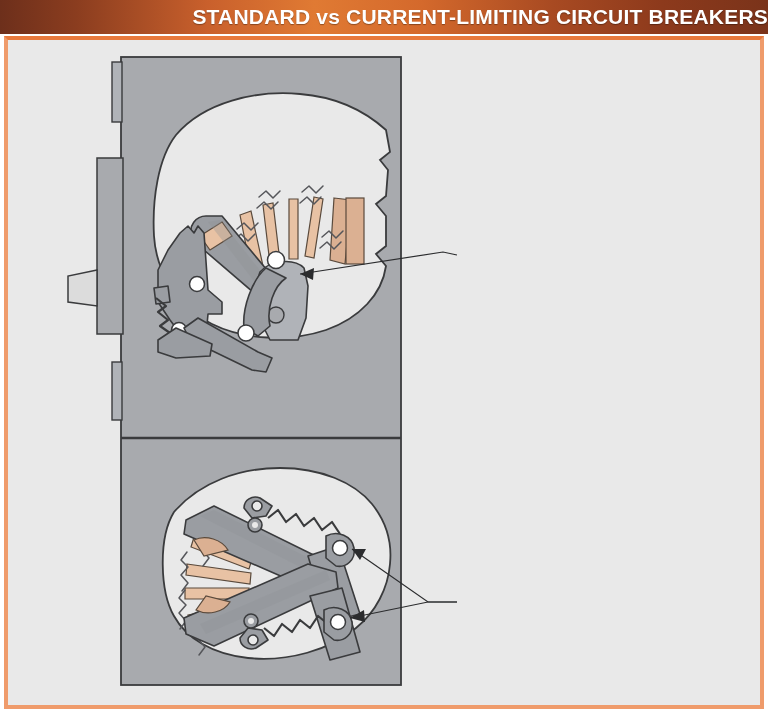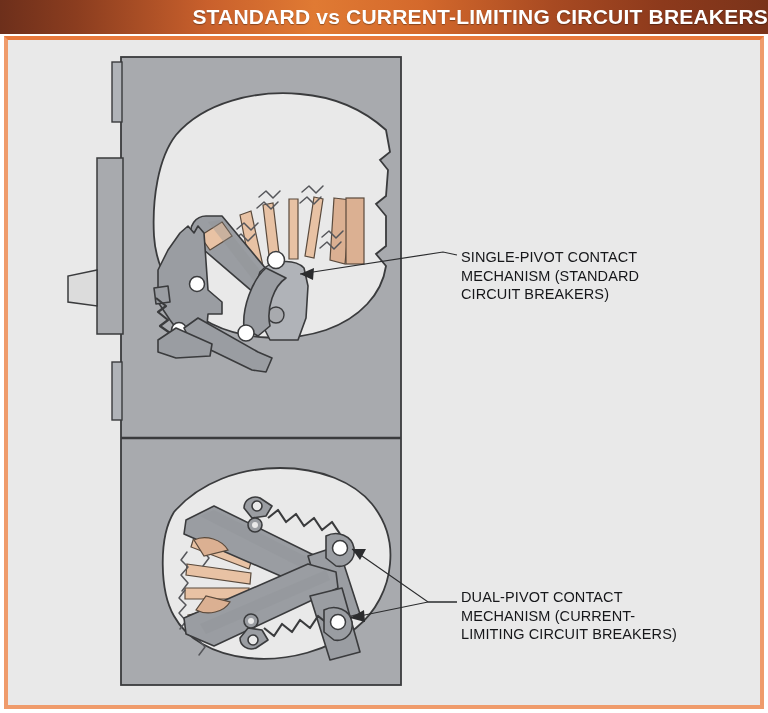--- a/index.html
+++ b/index.html
@@ -273,22 +273,16 @@
           <g>
             <path class="leader" d="M449 562 L420 562 L344 509"></path>
             <polygon points="344,509 358,509 352,520" fill="#2b2c2e"></polygon>
             <path class="leader" d="M449 562 L420 562 L342 578"></path>
             <polygon points="342,578 356,570 357,582" fill="#2b2c2e"></polygon>
           </g>
         </g>
       </svg>
     </div>
 
-    <div class="callout" id="callout-upper">SINGLE-PIVOT CONTACT
-MECHANISM (STANDARD
-CIRCUIT BREAKERS)</div>
-
-    <div class="callout" id="callout-lower">DUAL-PIVOT CONTACT
-MECHANISM (CURRENT-
-LIMITING CIRCUIT BREAKERS)</div>
+
 
   </div>
 </div>
 
 </body></html>

